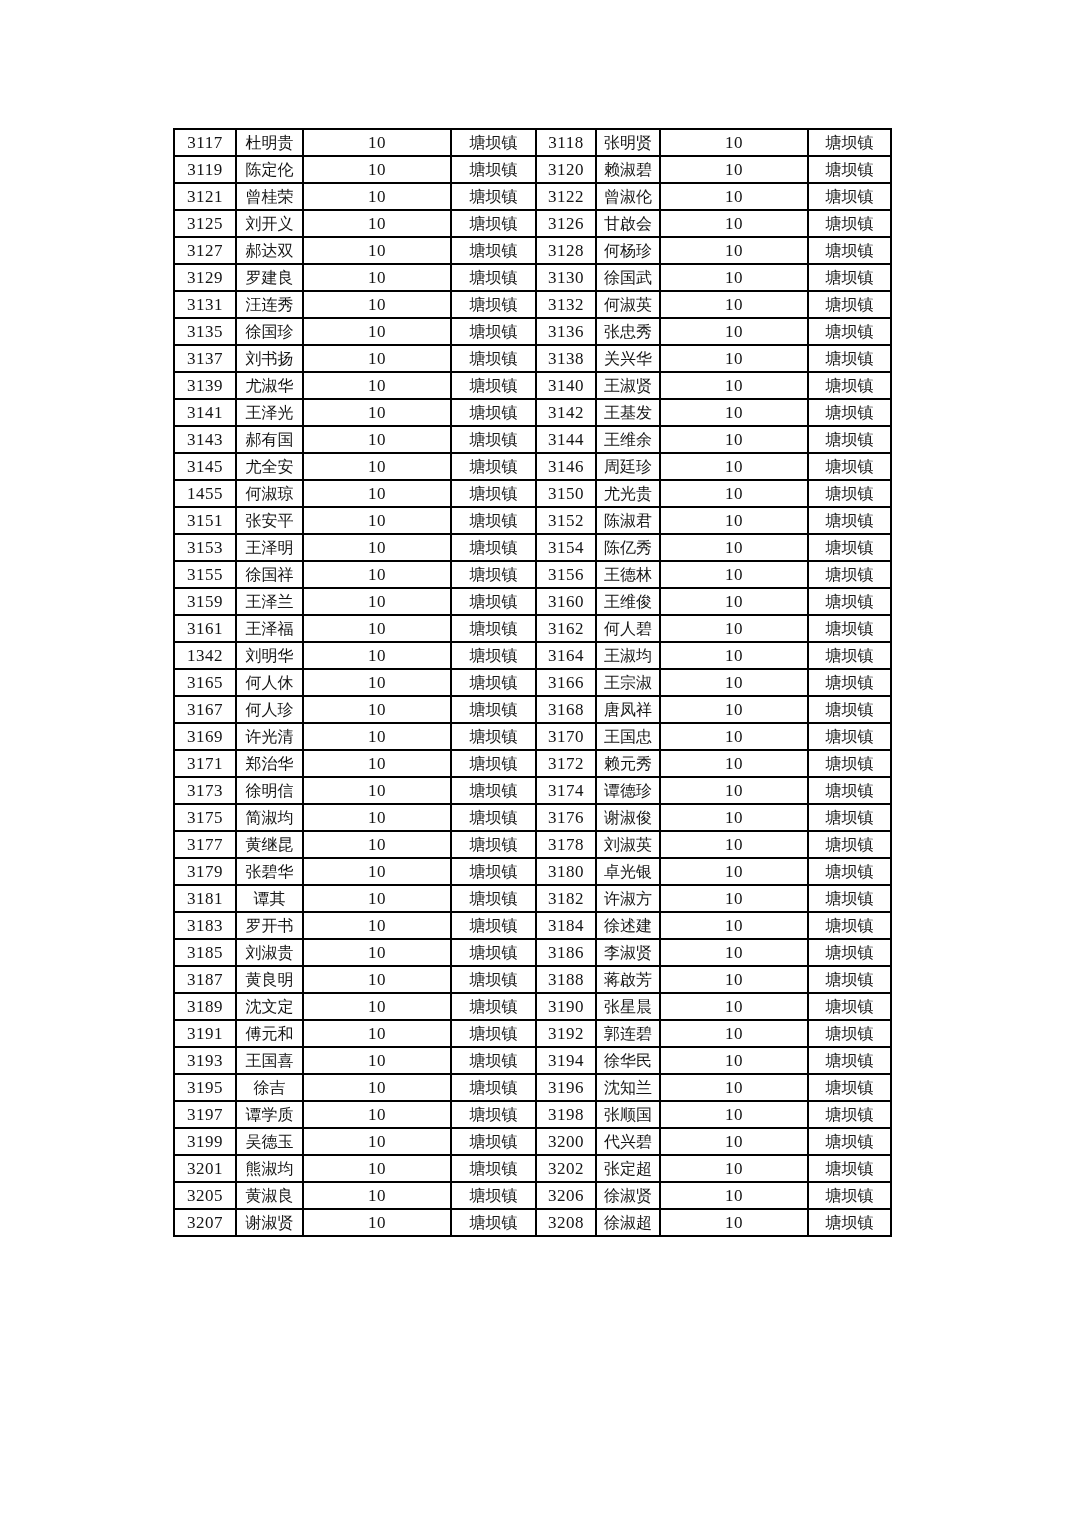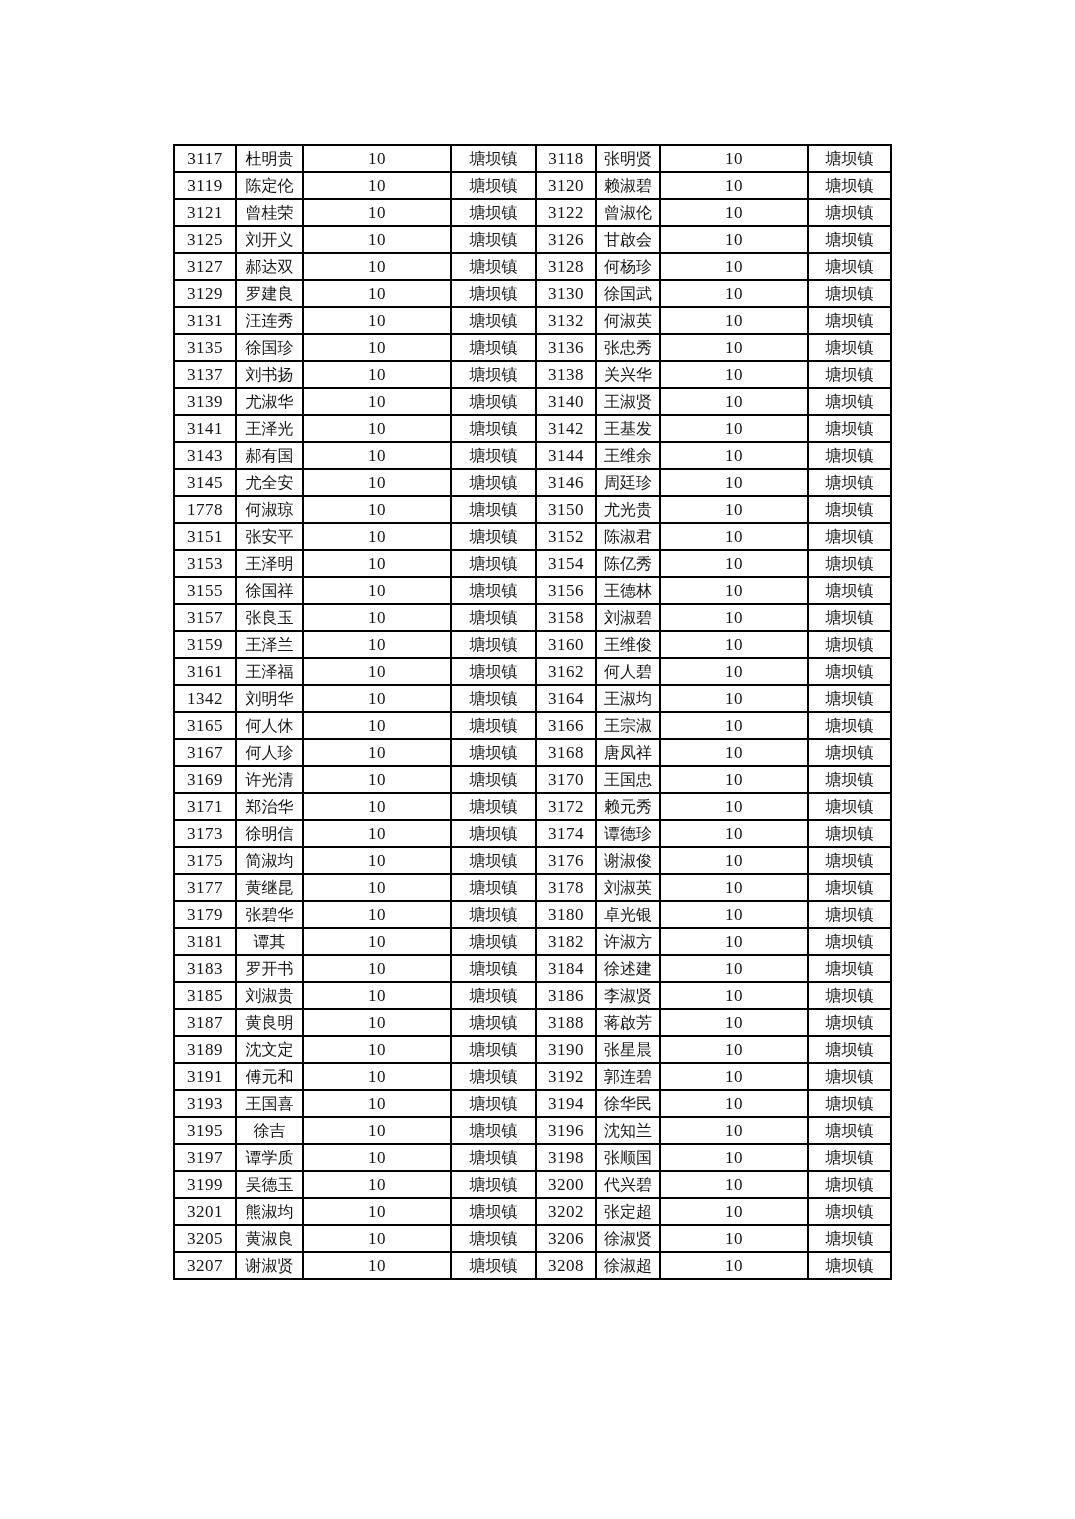--- a/index.html
+++ b/index.html
@@ -11,21 +11,20 @@
     height: 1519px;
     background: #ffffff;
     position: relative;
     font-family: "Liberation Serif", "DejaVu Serif", serif;
     color: #141414;
   }
   .page {
     position: absolute;
     inset: 0;
     background: #ffffff;
-    margin-top: 16px;
   }
   table.roster {
     position: absolute;
     left: 173px;
     top: 128px;
     width: 717px;
     border-collapse: collapse;
     table-layout: fixed;
   }
   table.roster td {
@@ -186,21 +185,21 @@
           <td class="num">3145</td>
           <td class="name">尤全安</td>
           <td class="num">10</td>
           <td class="town">塘坝镇</td>
           <td class="num">3146</td>
           <td class="name">周廷珍</td>
           <td class="num">10</td>
           <td class="town">塘坝镇</td>
         </tr>
         <tr>
-          <td class="num">1778</td>
+          <td class="num">1455</td>
           <td class="name">何淑琼</td>
           <td class="num">10</td>
           <td class="town">塘坝镇</td>
           <td class="num">3150</td>
           <td class="name">尤光贵</td>
           <td class="num">10</td>
           <td class="town">塘坝镇</td>
         </tr>
         <tr>
           <td class="num">3151</td>
@@ -222,30 +221,20 @@
           <td class="num">10</td>
           <td class="town">塘坝镇</td>
         </tr>
         <tr>
           <td class="num">3155</td>
           <td class="name">徐国祥</td>
           <td class="num">10</td>
           <td class="town">塘坝镇</td>
           <td class="num">3156</td>
           <td class="name">王德林</td>
-          <td class="num">10</td>
-          <td class="town">塘坝镇</td>
-        </tr>
-        <tr>
-          <td class="num">3157</td>
-          <td class="name">张良玉</td>
-          <td class="num">10</td>
-          <td class="town">塘坝镇</td>
-          <td class="num">3158</td>
-          <td class="name">刘淑碧</td>
           <td class="num">10</td>
           <td class="town">塘坝镇</td>
         </tr>
         <tr>
           <td class="num">3159</td>
           <td class="name">王泽兰</td>
           <td class="num">10</td>
           <td class="town">塘坝镇</td>
           <td class="num">3160</td>
           <td class="name">王维俊</td>

